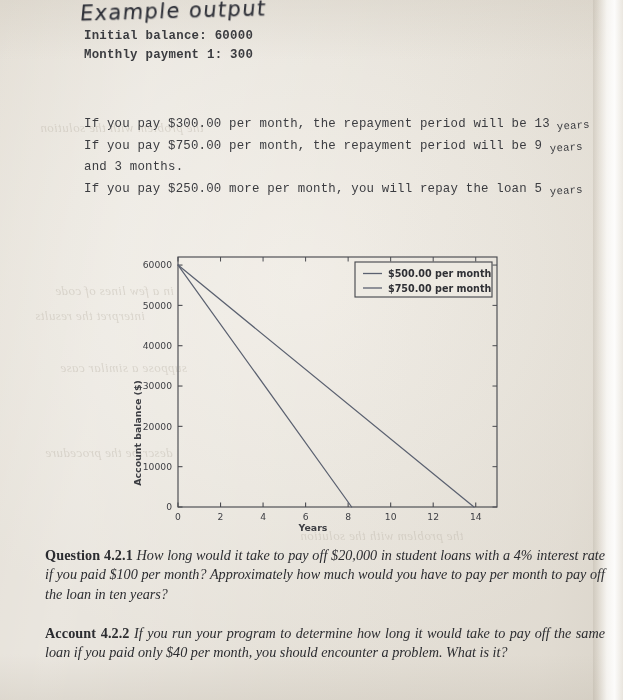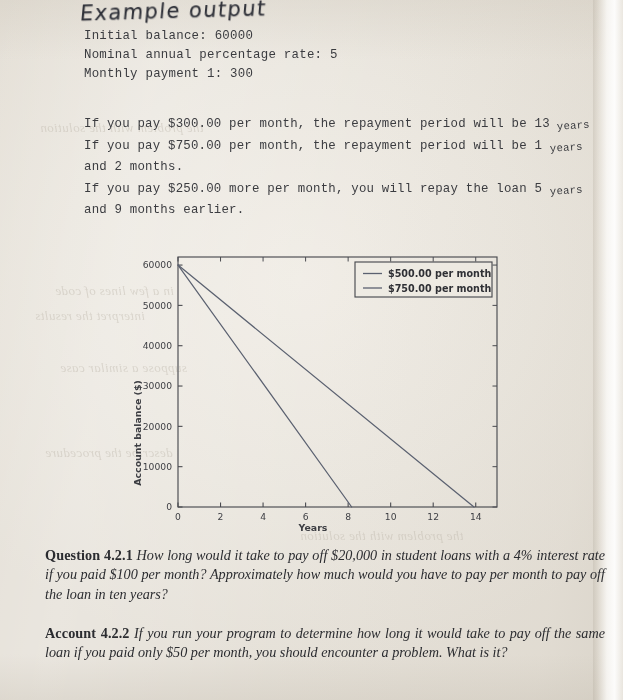--- a/index.html
+++ b/index.html
@@ -90,21 +90,21 @@
     position: absolute;
     left: 84px;
     top: 27px;
     width: 520px;
     font-family: "Liberation Mono", "DejaVu Sans Mono", monospace;
     font-size: 12.4px;
     line-height: 19.2px;
     color: #3b3c40;
     letter-spacing: 0.25px;
   }
-  #mono-block .ln { white-space: pre; }
+  #mono-block .ln { white-space: pre; font-weight: bold; }
 
   #para-block {
     position: absolute;
     left: 84px;
     top: 114px;
     width: 540px;
     font-family: "Liberation Mono", "DejaVu Sans Mono", monospace;
     font-size: 12.4px;
     line-height: 21.5px;
     color: #3b3c40;
@@ -168,30 +168,28 @@
 <div class="bleed" style="left:55px;  top:283px; font-size:13px;">in a few lines of code</div>
 <div class="bleed" style="left:35px;  top:308px; font-size:13px;">interpret the results</div>
 <div class="bleed" style="left:60px;  top:360px; font-size:13px;">suppose a similar case</div>
 <div class="bleed" style="left:45px;  top:445px; font-size:13px;">describe the procedure</div>
 <div class="bleed" style="left:300px; top:528px; font-size:13px;">the problem with the solution</div>
 
 <div id="hand-title">Example output</div>
 
 <div id="mono-block">
   <div class="ln">Initial balance: 60000</div>
-  <div class="ln">Nominal annual percentage rate: 5</div>
   <div class="ln">Monthly payment 1: 300</div>
 </div>
 
 <div id="para-block">
   <div class="ln"><span>If you pay $300.00 per month, the repayment period will be 13 </span><span class="curl">years</span></div>
-  <div class="ln"><span>If you pay $750.00 per month, the repayment period will be 1 </span><span class="curl">years</span></div>
-  <div class="ln">and 2 months.</div>
+  <div class="ln"><span>If you pay $750.00 per month, the repayment period will be 9 </span><span class="curl">years</span></div>
+  <div class="ln">and 3 months.</div>
   <div class="ln"><span>If you pay $250.00 more per month, you will repay the loan 5 </span><span class="curl">years</span></div>
-  <div class="ln">and 9 months earlier.</div>
 </div>
 
 <div id="chart">
   <svg id="chart-svg" width="380" height="295" viewBox="0 0 380 295">
 
     <text id="ylabel" x="11" y="190" transform="rotate(-90 11 190)" font-family="DejaVu Sans, sans-serif" font-size="9.4" fill="#3d3e43" text-anchor="middle" font-weight="600">Account balance ($)</text>
 
     <text id="xlabel" x="183" y="288" font-family="DejaVu Sans, sans-serif" font-size="9.4" fill="#3d3e43" text-anchor="middle" font-weight="600">Years</text>
 
     <g id="ytick-group">
@@ -260,14 +258,14 @@
   </svg>
 </div>
 
 <div class="question" id="question-1">
   <span class="qlabel">Question 4.2.1</span>
   <span>How long would it take to pay off $20,000 in student loans with a 4% interest rate if you paid $100 per month? Approximately how much would you have to pay per month to pay off the loan in ten years?</span>
 </div>
 
 <div class="question" id="question-2">
   <span class="qlabel">Account 4.2.2</span>
-  <span>If you run your program to determine how long it would take to pay off the same loan if you paid only $50 per month, you should encounter a problem. What is it?</span>
+  <span>If you run your program to determine how long it would take to pay off the same loan if you paid only $40 per month, you should encounter a problem. What is it?</span>
 </div>
 
 </body></html>

